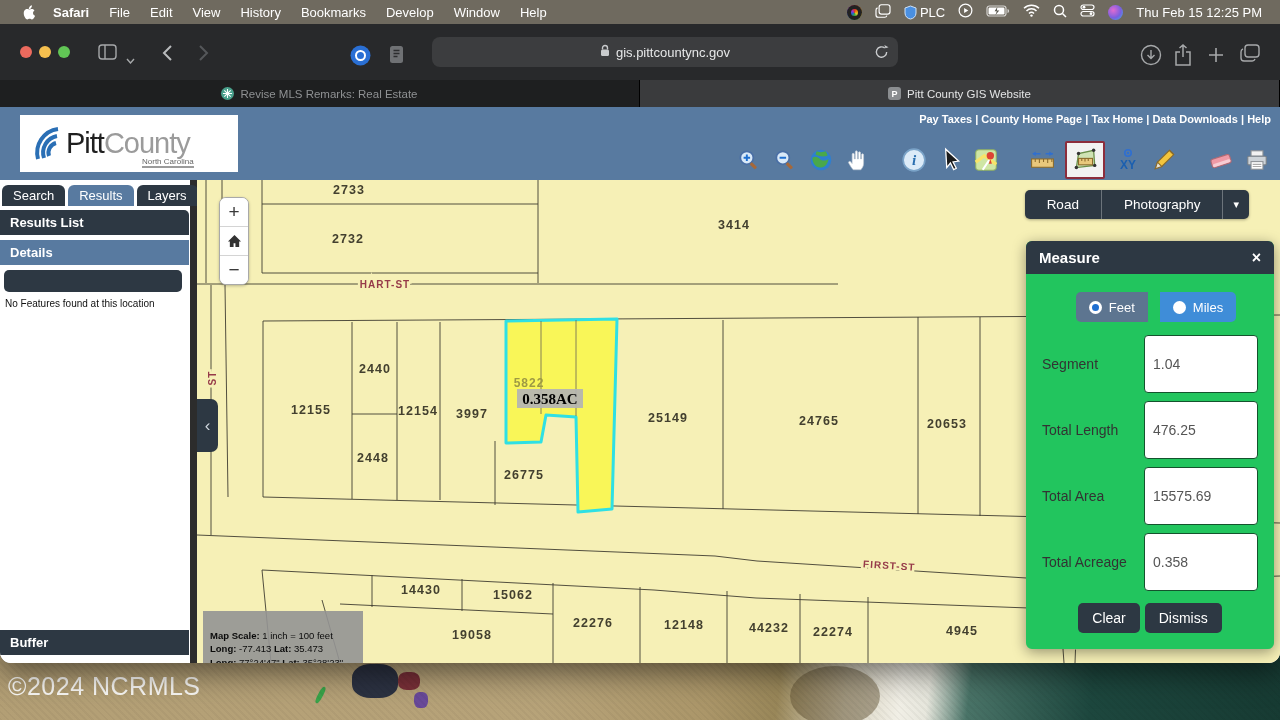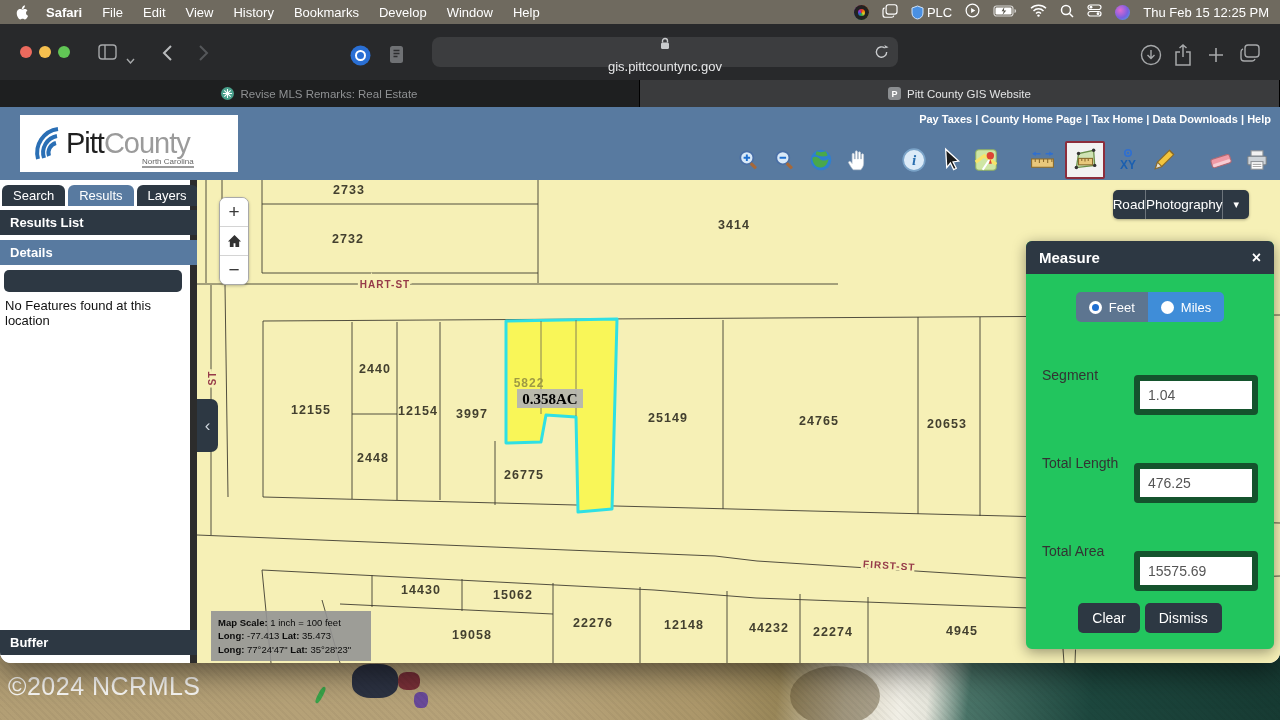--- a/index.html
+++ b/index.html
@@ -7,41 +7,41 @@
   
   .wallpaper{position:absolute;left:0;top:24px;width:1280px;height:696px;
     background:linear-gradient(97deg,#b29e74 0%,#b7a379 46%,#ab9669 58%,#998759 63%,
       #d8d2bf 68%,#f1efe6 72%,#e7e7dd 74%,#4a7468 77%,#1d473e 86%,#173b33 100%);}
   .wallpaper::after{content:"";position:absolute;inset:0;
     background:repeating-linear-gradient(45deg,rgba(0,0,0,.035) 0 2px,transparent 2px 5px);}
   .beach-item{position:absolute;border-radius:40%;}
   .wm{position:absolute;left:8px;top:648px;font-size:25px;color:#fff;opacity:.93;letter-spacing:.5px;z-index:3;}
   
   .menubar{position:absolute;left:0;top:0;width:1280px;height:24px;background:#6f6a5f;
-    display:flex;align-items:center;color:#fff;font-size:13px;padding:0 3px;box-sizing:border-box;z-index:40;}
+    display:flex;align-items:center;color:#fff;font-size:13px;padding:0 10px;box-sizing:border-box;z-index:40;}
   .apple{margin:0 8px 0 12px;display:flex;align-items:center;}
   .mi{padding:0 10px;}
   .mi.act{font-weight:bold;}
   .mb-right{margin-left:auto;display:flex;align-items:center;gap:13px;padding-right:8px;}
   .mb-ic{display:flex;align-items:center;gap:3px;justify-content:flex-end;}
   .dot-app{width:15px;height:15px;border-radius:50%;
     background:conic-gradient(#d33,#e80,#dc3,#3a4,#26c,#93c,#d33);box-shadow:inset 0 0 0 4px #222;}
   .dot-siri{width:15px;height:15px;border-radius:50%;
     background:radial-gradient(circle at 35% 35%,#e06bd0,#7a5fe0 55%,#38b6e0);}
   .clock{font-size:13px;white-space:nowrap;}
   
   .window{position:absolute;left:0;top:24px;width:1280px;height:639px;border-radius:0 0 11px 11px;
     overflow:hidden;background:#27282a;box-shadow:0 10px 30px rgba(0,0,0,.5);z-index:10;
     display:flex;flex-direction:column;}
   .titlebar{height:56px;background:#28292b;position:relative;flex:none;}
   .light{position:absolute;top:22px;width:12px;height:12px;border-radius:50%;}
   .tb-ico{position:absolute;top:20px;}
   .urlbar{position:absolute;left:432px;top:13px;width:466px;height:30px;background:#3c3d3f;
-    border-radius:8px;display:flex;align-items:center;justify-content:flex-start;gap:6px;
-    color:#e6e7e8;font-size:13px;flex-direction:column;}
+    border-radius:8px;display:flex;align-items:center;justify-content:center;gap:6px;
+    color:#e6e7e8;font-size:13px;}
   .urlbar .reload{position:absolute;right:9px;top:7px;}
   .tabbar{height:27px;background:#1d1e1f;display:flex;flex:none;}
   .tab{flex:1;display:flex;align-items:center;justify-content:center;gap:6px;
     font-size:11.5px;color:#8f9193;background:#1e1f20;border-right:1px solid #000;}
   .tab.active{background:#3a3b3d;color:#e3e4e5;}
   .fav-gpt{width:13px;height:13px;border-radius:50%;background:#4aa08c;display:flex;
     align-items:center;justify-content:center;flex:none;}
   .fav-p{width:13px;height:13px;border-radius:3px;background:#8a8d90;color:#fff;
     font-size:9px;font-weight:bold;display:flex;align-items:center;justify-content:center;flex:none;}
   
@@ -56,26 +56,26 @@
   .toolrow{position:absolute;top:34px;right:10px;display:flex;align-items:center;}
   .tool{width:27px;height:28px;margin-left:9px;display:flex;align-items:center;justify-content:center;}
   .tool.grp{margin-left:30px;}
   .tool.active{background:#f2f2f2;border:2px solid #8c2d3c;border-radius:2px;width:36px;height:34px;}
   
   .appbody{height:483px;display:flex;flex:none;background:#fff;}
   .sidebar{width:190px;background:#fff;position:relative;flex:none;}
   .stabs{position:absolute;top:5px;left:2px;display:flex;gap:3px;}
   .stab{padding:3px 11px;background:#2d3843;color:#fff;font-size:13px;border-radius:6px 6px 0 0;cursor:pointer;}
   .stab.active{background:#587aa0;font-weight:normal;}
-  .sechead{position:absolute;left:0;width:207px;height:25px;background:#2d3843;color:#fff;
+  .sechead{position:absolute;left:0;width:189px;height:25px;background:#2d3843;color:#fff;
     font-weight:bold;font-size:13px;line-height:25px;padding-left:10px;box-sizing:border-box;}
   #h-results{top:30px;border-radius:0 5px 0 0;}
   #h-details{top:60px;background:#587aa0;}
   .emptybox{position:absolute;top:90px;left:4px;width:178px;height:22px;background:#2d3843;border-radius:5px;}
-  .nofeat{position:absolute;top:118px;left:5px;font-size:13px;color:#111;}
+  .nofeat{position:absolute;top:118px;left:5px;font-size:10px;color:#111;}
   #h-buffer{top:450px;}
   .splitter{width:7px;background:#2c2c2c;flex:none;}
   
   .map{position:relative;flex:1;background:#f6f0b6;overflow:hidden;}
   .map svg.basemap-svg{position:absolute;inset:0;width:100%;height:100%;}
   .plabel{font-family:"Liberation Sans",sans-serif;font-weight:bold;font-size:12.5px;
     fill:#43402f;letter-spacing:1px;text-anchor:middle;}
   .slabel{font-family:"Liberation Sans",sans-serif;font-weight:bold;font-size:10px;
     fill:#963a49;letter-spacing:1px;text-anchor:middle;paint-order:stroke;stroke:#f6f0b6;stroke-width:5px;}
   .hl-id{font-family:"Liberation Sans",sans-serif;font-weight:bold;font-size:12px;
@@ -84,43 +84,43 @@
   .zoomctl{position:absolute;left:22px;top:17px;width:28px;background:#fdfdfd;
     border:1px solid #a9a9a9;border-radius:7px;overflow:hidden;box-shadow:0 1px 3px rgba(0,0,0,.25);}
   .zbtn{height:28px;display:flex;align-items:center;justify-content:center;font-size:19px;
     color:#3a3a3a;border-bottom:1px solid #d4d4d4;cursor:pointer;background:#fff;}
   .zbtn:last-child{border-bottom:none;}
   .collapse{position:absolute;left:0;top:219px;width:21px;height:53px;background:#2d3843;
     border-radius:0 7px 7px 0;display:flex;align-items:center;justify-content:center;
     color:#cfd6dd;font-size:17px;cursor:pointer;}
   .basemapctl{position:absolute;top:10px;right:31px;height:29px;background:#2d3843;border-radius:5px;
     display:flex;align-items:stretch;color:#fff;font-size:13.5px;box-shadow:0 1px 3px rgba(0,0,0,.3);}
-  .bseg{padding:0 0;display:flex;align-items:center;cursor:pointer;}
+  .bseg{padding:0 22px;display:flex;align-items:center;cursor:pointer;}
   .bseg.bdiv{border-left:1px solid rgba(255,255,255,.3);text-align:center;}
   .bseg.caret{padding:0 10px;font-size:11px;}
   .scalebox{position:absolute;left:6px;top:431px;width:146px;background:rgba(148,148,148,.9);
-    padding:5px 7px;font-size:9.5px;line-height:1.4;color:#0b0b0b;margin-left:8px;}
+    padding:18px 7px;font-size:9.5px;line-height:1.4;color:#0b0b0b;}
   
   .measure{position:absolute;top:61px;right:6px;width:248px;background:#22c55e;border-radius:6px;
     box-shadow:0 3px 14px rgba(0,0,0,.4);overflow:hidden;}
   .m-head{height:33px;background:#2d3843;color:#fff;display:flex;align-items:center;
     justify-content:space-between;padding:0 13px;font-weight:bold;font-size:15px;}
   .m-close{cursor:pointer;font-size:16px;}
   .m-body{padding:12px 16px 16px;}
   .units{display:flex;justify-content:center;margin:6px 0 13px;}
   .useg{height:30px;display:flex;align-items:center;gap:7px;padding:0 13px;color:#fff;
-    font-size:13px;cursor:pointer;}
+    font-size:13px;cursor:pointer;margin-left:12px;}
   .useg.feet{background:#5d7590;border-radius:5px 0 0 5px;}
   .useg.miles{background:#3f8dd8;border-radius:0 5px 5px 0;}
   .rdo{width:13px;height:13px;border-radius:50%;background:#fff;display:inline-block;position:relative;}
   .rdo.sel::after{content:"";position:absolute;inset:3px;background:#1f6fd0;border-radius:50%;}
   .mrow{display:flex;align-items:center;justify-content:space-between;margin-bottom:8px;}
   .mrow label{font-size:14px;color:#333;}
-  .mrow input{width:96px;height:24px;border:6px solid #14532d;border-radius:4px;
-    font:14px "Liberation Sans",sans-serif;color:#555;padding:2px 8px;margin-top:40px;}
+  .mrow input{width:96px;height:24px;border:1px solid #14532d;border-radius:4px;
+    font:14px "Liberation Sans",sans-serif;color:#555;padding:16px 8px;}
   .m-btns{display:flex;justify-content:center;gap:5px;margin-top:12px;}
   .mbtn{background:#2d3843;color:#fff;border:none;border-radius:5px;font-size:14px;
     padding:7px 14px;cursor:pointer;font-family:"Liberation Sans",sans-serif;}
 </style>
 </head>
 <body>
 
 <div class="wallpaper">
   <div class="beach-item" style="left:352px;top:640px;width:46px;height:34px;background:#2c3242;"></div>
   <div class="beach-item" style="left:398px;top:648px;width:22px;height:18px;background:#7a3038;"></div>
@@ -510,20 +510,24 @@
                 <input readonly="" value="1.04" style="">
               </div>
               <div class="mrow">
                 <label>Total Length</label>
                 <input readonly="" value="476.25" style="">
               </div>
               <div class="mrow">
                 <label>Total Area</label>
                 <input readonly="" value="15575.69" style="">
               </div>
+              <div class="mrow">
+                <label>Total Acreage</label>
+                <input readonly="" value="0.358" style="">
+              </div>
             </div>
           <div class="m-btns" id="m-btns">
               <button class="mbtn">Clear</button>
               <button class="mbtn">Dismiss</button>
             </div>
         </div>
       </div>
     </div>
   </div>
 </div>

